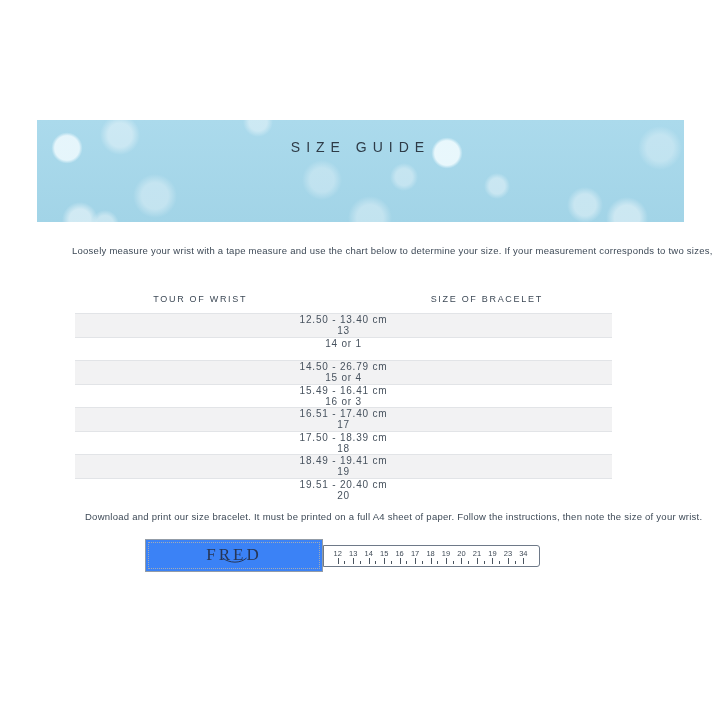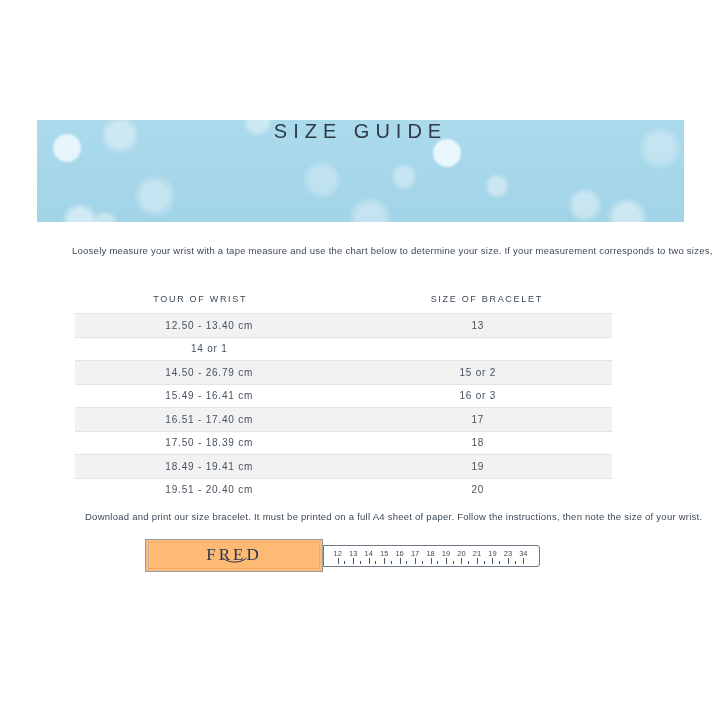--- a/index.html
+++ b/index.html
@@ -23,33 +23,33 @@
       radial-gradient(circle 14px at 367px 57px, rgba(255,255,255,0.35) 0 60%, transparent 100%),
       radial-gradient(circle 13px at 460px 66px, rgba(255,255,255,0.40) 0 60%, transparent 100%),
       radial-gradient(circle 18px at 548px 85px, rgba(255,255,255,0.40) 0 60%, transparent 100%),
       radial-gradient(circle 21px at 590px 98px, rgba(255,255,255,0.45) 0 60%, transparent 100%),
       radial-gradient(circle 22px at 623px 28px, rgba(255,255,255,0.30) 0 60%, transparent 100%),
       radial-gradient(circle 18px at 43px 100px, rgba(255,255,255,0.50) 0 60%, transparent 100%),
       radial-gradient(circle 14px at 68px 104px, rgba(255,255,255,0.40) 0 60%, transparent 100%),
       linear-gradient(180deg, #abdaec 0%, #a2d4e7 100%);
   }
   .banner-title {
-    text-align:center;
-    font-size:20px; letter-spacing:6px; color:#2e3b47; font-weight:400;
+    padding-top:19px; text-align:center;
+    font-size:14px; letter-spacing:6px; color:#2e3b47; font-weight:400;
   }
 
   
   .intro { position:absolute; left:72px; top:243px; color:#3d4956; font-size:9.5px; line-height:15.5px; }
   .intro .line { display:block; white-space:nowrap; letter-spacing:0.25px; }
 
   
   .size-table { position:absolute; left:75px; top:292px; width:537px; }
   .thead { display:flex; height:21px;gap:36px; }
   .th { width:50%; text-align:center; font-size:9px; letter-spacing:1.7px; color:#3d4956; padding-top:2px; }
-  .trow { display:flex; height:23.5px; align-items:center; border-top:1px solid #e2e4e7; }
+  .trow { display:flex; height:23.5px; align-items:center; border-top:1px solid #e2e4e7;flex-direction:column; }
   .trow.alt { background:#f2f2f3; }
   .cell { width:50%; text-align:center; font-size:10px; letter-spacing:0.8px; color:#47525e; }
 
   
   .download-note { position:absolute; left:85px; top:511px; color:#3d4956; font-size:9.5px; letter-spacing:0.25px; white-space:nowrap; }
 
   
   .ruler { position:absolute; left:145px; top:539px; width:400px; height:40px; }
   .ruler-strip {
     position:absolute; left:178px; top:6px; width:217px; height:22px;
@@ -57,21 +57,21 @@
   }
   .scale { position:absolute; left:6px; right:8px; top:0; bottom:0; display:flex; }
   .scale-cell { flex:1 1 0; position:relative; }
   .scale-cell .num { display:block; text-align:center; margin-top:3px; font-size:7.5px; color:#3f4a56; letter-spacing:0; }
   .tick { position:absolute; width:1px; background:#49545f; }
   .tick.major { left:50%; bottom:2px; height:6px; }
   .tick.minor { right:0; bottom:2px; height:3px; }
 
   .fred-box {
     position:absolute; left:0; top:0; width:178px; height:33px;
-    background:#fdba74; border:1px solid #939cA7; z-index:2;
+    background:#3b82f6; border:1px solid #939cA7; z-index:2;
   }
   .fred-inner {
     position:absolute; inset:2px; border:1px dotted #a3abb5;
     display:flex; align-items:center; justify-content:center;
   }
   .fred-logo {
     font-family:"Liberation Serif", serif; font-size:17px; letter-spacing:3px;
     color:#273554; font-weight:500; position:relative; top:-1px;
   }
   .fred-swash { position:absolute; left:50%; bottom:5px; transform:translateX(-48%); }
@@ -97,21 +97,21 @@
     <div class="tbody" id="table-body">
         <div class="trow alt">
           <div class="cell">12.50 - 13.40 cm</div>
           <div class="cell">13</div>
         </div>
         <div class="trow">
           <div class="cell">14 or 1</div>
         </div>
         <div class="trow alt">
           <div class="cell">14.50 - 26.79 cm</div>
-          <div class="cell">15 or 2</div>
+          <div class="cell">15 or 4</div>
         </div>
         <div class="trow">
           <div class="cell">15.49 - 16.41 cm</div>
           <div class="cell">16 or 3</div>
         </div>
         <div class="trow alt">
           <div class="cell">16.51 - 17.40 cm</div>
           <div class="cell">17</div>
         </div>
         <div class="trow">

